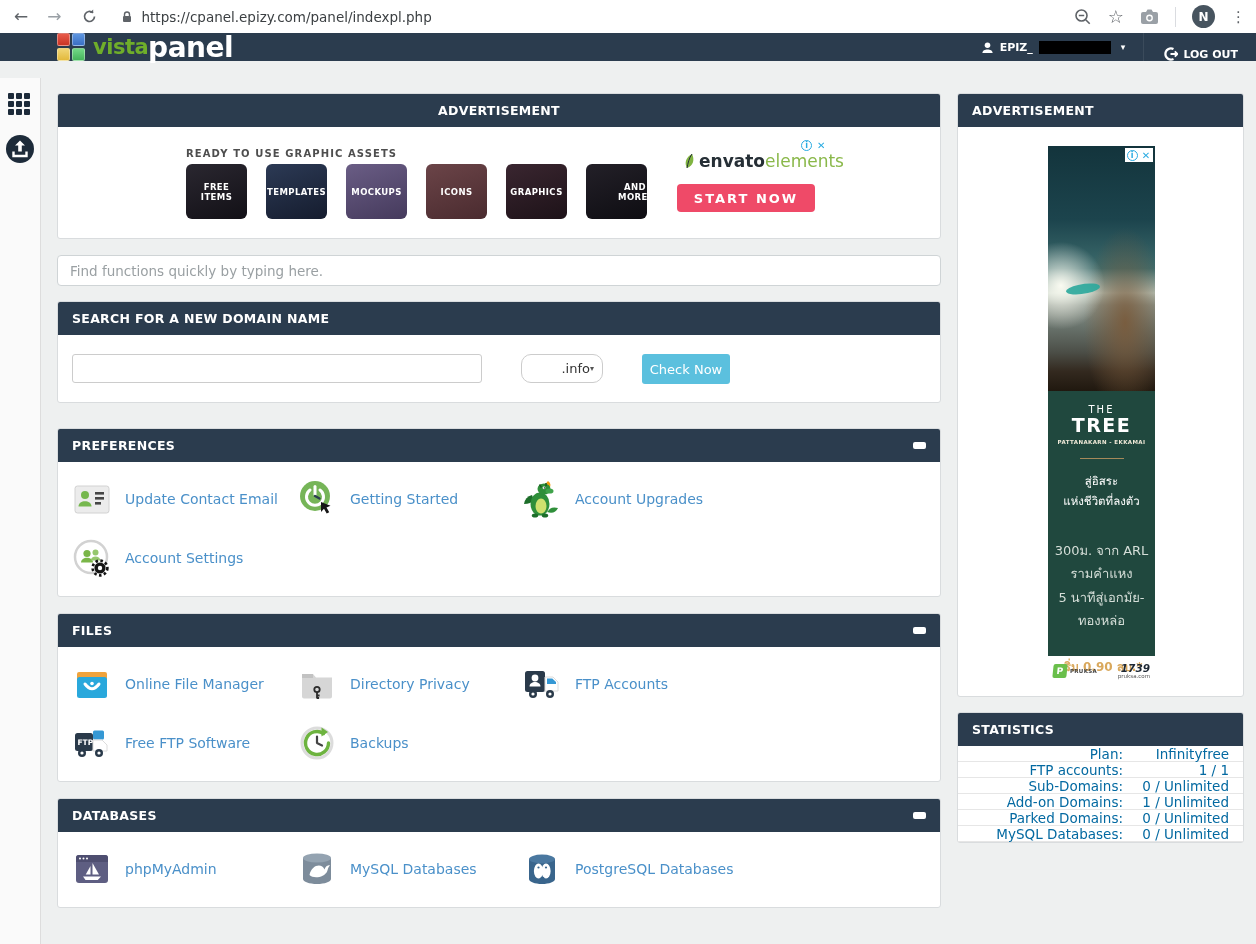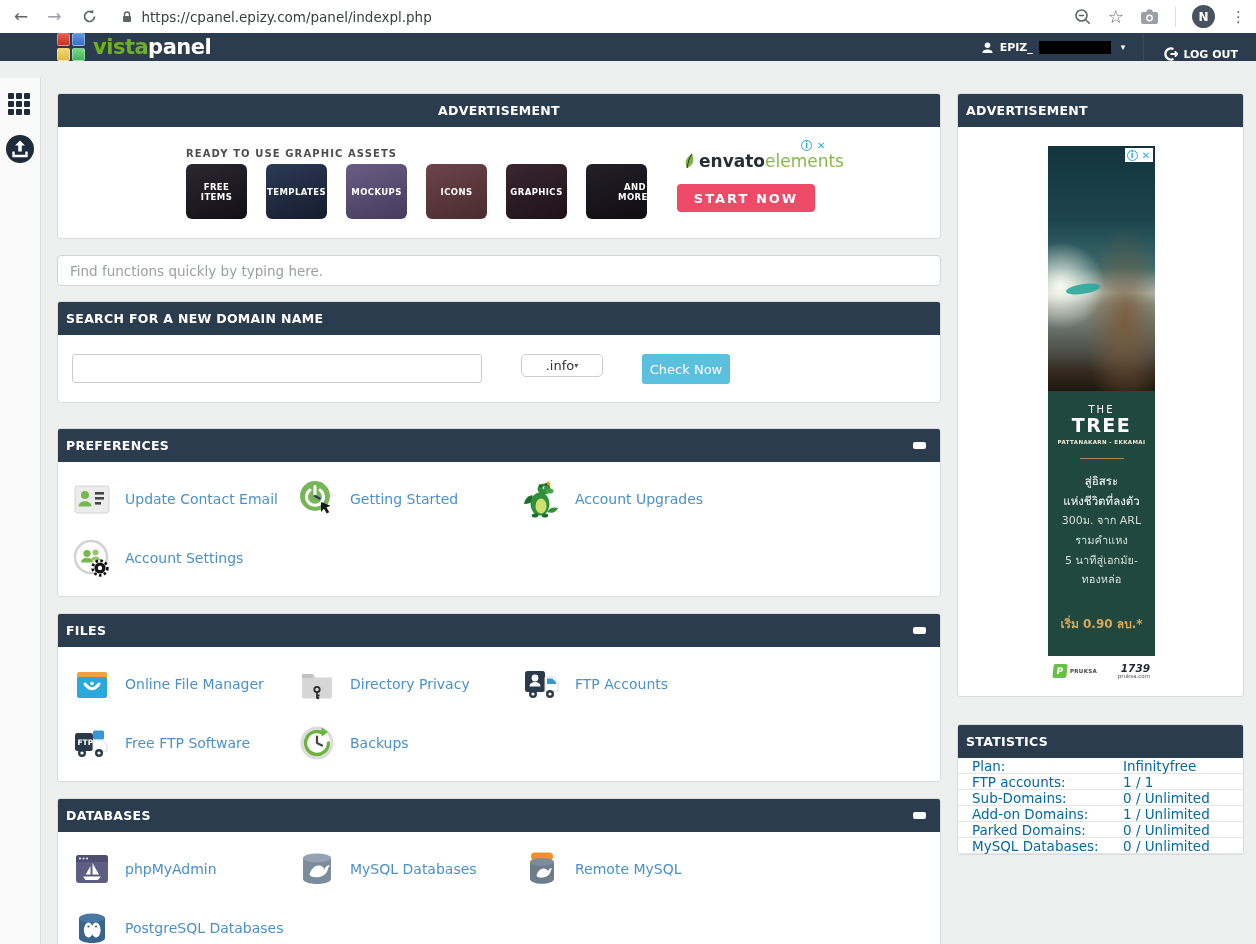--- a/index.html
+++ b/index.html
@@ -20,36 +20,36 @@
   
   .app-header { position:absolute; top:33px; left:0; width:1256px; height:28px; background:#2b3c4e; display:flex; align-items:center; }
   .logo { display:flex; align-items:center; margin-left:57px; }
   .logo-squares { display:grid; grid-template-columns:13px 13px; grid-template-rows:13px 13px; gap:2px; margin-right:8px; }
   .logo-squares span { border-radius:2px; border:1px solid rgba(255,255,255,.35); }
   .sq-red   { background:linear-gradient(180deg,#e85a4a,#c93425); }
   .sq-blue  { background:linear-gradient(180deg,#5e96e0,#3a6fc4); }
   .sq-yellow{ background:linear-gradient(180deg,#f0d575,#e3b93c); }
   .sq-green { background:linear-gradient(180deg,#72d887,#46b45c); }
   .brand-vista { color:#6fae2a; font-size:21px; font-weight:bold; letter-spacing:-.5px; }
-  .brand-panel { color:#fff; font-size:21px; font-weight:600; letter-spacing:-.5px; }
+  .brand-panel { color:#fff; font-size:28px; font-weight:600; letter-spacing:-.5px; }
   .header-right { margin-left:auto; display:flex; align-items:center; height:100%; }
   .user-menu { display:flex; align-items:center; gap:6px; padding:0 18px; height:100%; color:#fff; font-size:11px; font-weight:bold; cursor:pointer; }
   .redacted-box { display:inline-block; width:72px; height:13px; background:#000; }
   .caret { font-size:9px; color:#fff; margin-left:4px; }
   .logout-btn { display:flex; align-items:flex-end; gap:5px; padding:0 18px 0 20px; height:100%; color:#fff; font-size:11px; font-weight:bold; border-left:1px solid rgba(255,255,255,.08); cursor:pointer; }
 
   
   .left-rail { position:absolute; top:78px; left:0; bottom:0; width:41px; background:#fafafa; border-right:1px solid #ddd; }
   .grid-icon { position:absolute; top:15px; left:8px; display:grid; grid-template-columns:repeat(3,6px); grid-template-rows:repeat(3,6px); gap:2px; }
   .grid-icon span { background:#1d2b3a; border-radius:1px; }
   .rail-upload { position:absolute; top:56px; left:5px; width:30px; height:30px; }
 
   
   .card { background:#fff; border:1px solid #d9dcde; border-radius:3px; }
-  .card-header { background:#2b3c4e; color:#fff; font-size:12.5px; font-weight:bold; height:33px; display:flex; align-items:center; padding:0 8px; border-radius:2px 2px 0 0; letter-spacing:.3px; position:relative; }
+  .card-header { background:#2b3c4e; color:#fff; font-size:12.5px; font-weight:bold; height:33px; display:flex; align-items:center; padding:0 14px; border-radius:2px 2px 0 0; letter-spacing:.3px; position:relative; }
   .card-header.center { justify-content:center; }
   .minus-btn { position:absolute; right:14px; top:13px; width:13px; height:7px; background:#fff; border-radius:2px; cursor:pointer; }
 
   .main-col { position:absolute; left:57px; top:93px; width:884px; }
 
   
   .ad-body { position:relative; height:111px; }
   .ad-tagline { position:absolute; left:128px; top:21px; font-size:10px; font-weight:bold; color:#4e4e4e; letter-spacing:1.1px; }
   .tiles { position:absolute; left:128px; top:37px; display:flex; gap:19px; }
   .tile { width:61px; height:55px; border-radius:6px; color:#fff; display:flex; align-items:center; justify-content:center; font-size:8.5px; font-weight:bold; letter-spacing:.4px; text-align:center; padding:0 2px; cursor:pointer; }
@@ -68,21 +68,21 @@
   .start-now { position:absolute; left:619px; top:57px; width:138px; height:28px; background:#ef4a68; color:#fff; border:none; border-radius:4px; font-size:13px; font-weight:bold; letter-spacing:2px; font-family:inherit; cursor:pointer; }
 
   
   .quick-search { margin-top:16px; width:884px; height:31px; border:1px solid #cfd4d6; border-radius:4px; padding:0 12px; font-size:13.5px; color:#444; font-family:inherit; background:#fff; }
   .quick-search::placeholder { color:#9aa0a3; }
 
   
   .domain-card { margin-top:15px; }
   .domain-body { position:relative; height:67px; }
   .domain-input { position:absolute; left:14px; top:19px; width:410px; height:29px; border:1px solid #ccc; border-radius:3px; padding:0 10px; font-size:13px; font-family:inherit; }
-  .tld-select { position:absolute; left:463px; top:19px; width:82px; height:23px; border:1px solid #ccc; border-radius:5px; background:#fff; font-size:13px; color:#333; padding:0 8px; display:flex; align-items:center; justify-content:center; cursor:pointer; }
+  .tld-select { position:absolute; left:463px; top:19px; width:82px; height:29px; border:1px solid #ccc; border-radius:10px; background:#fff; font-size:13px; color:#333; padding:0 8px; display:flex; align-items:center; justify-content:flex-end; cursor:pointer; }
   .tld-caret { font-size:8px; color:#555; }
   .check-now { position:absolute; left:584px; top:19px; width:88px; height:30px; background:#5bc0de; color:#fff; border:none; border-radius:3px; font-size:13px; font-family:inherit; cursor:pointer; }
 
   
   .fn-card { margin-top:16px; }
   .fn-card.gap-lg { margin-top:25px; }
   .fn-body { padding:15px 14px 1px 14px; display:flex; flex-wrap:wrap; }
   .fn-item { width:225px; height:44px; display:flex; align-items:center; margin-bottom:15px; cursor:pointer; }
   .fn-icon { width:40px; height:40px; margin-right:13px; flex:none; }
   .fn-label { color:#4a90c9; font-size:14px; }
@@ -98,31 +98,31 @@
       linear-gradient(180deg,#13343c 0%,#1c444d 30%,#3d6b6c 50%,#b9c7bd 60%,#8b958c 65%,#68726b 74%,#4c4f48 84%,#33291f 92%,#20180f 100%); }
   .feather { position:absolute; left:18px; top:138px; width:34px; height:10px; background:#2aa79b; border-radius:50% 80% 50% 80%; transform:rotate(-12deg); opacity:.9; }
   .adchoices-corner { position:absolute; top:2px; right:2px; display:flex; }
   .adchoices-corner .box { width:14px; height:14px; background:#fff; display:flex; align-items:center; justify-content:center; }
   .creative-green { width:107px; height:265px; background:#20483e; color:#fff; text-align:center; padding-top:13px; }
   .t-the { font-size:10px; letter-spacing:2px; }
   .t-tree { font-size:19px; font-weight:bold; letter-spacing:1.5px; margin-top:-1px; }
   .t-loc { font-size:5.5px; font-weight:bold; color:#efe9d8; letter-spacing:.4px; margin-top:3px; }
   .gold-divider { width:44px; height:1px; background:#a5895a; margin:13px auto; }
   .t-thai { font-size:11.5px; line-height:1.7; }
-  .t-small { font-size:11px; line-height:1.8; color:#d5ded8; margin-top:0; }
+  .t-small { font-size:13px; line-height:1.8; color:#d5ded8; margin-top:28px; }
   .t-price { font-size:12px; font-weight:bold; color:#d9a85c; margin-top:24px; }
   .creative-footer { width:107px; height:30px; background:#fff; display:flex; align-items:center; justify-content:space-between; padding:0 5px; }
   .pruksa-left { display:flex; align-items:center; gap:3px; }
   .pruksa-logo { width:14px; height:14px; background:#6abf4b; border-radius:2px; color:#fff; font-size:9px; font-weight:bold; display:flex; align-items:center; justify-content:center; transform:skewX(-6deg); }
   .pruksa-name { font-size:5.5px; font-weight:bold; color:#444; letter-spacing:.3px; }
   .pruksa-right { text-align:right; line-height:1; }
   .pruksa-phone { font-size:10.5px; font-weight:bold; color:#1d2733; font-style:italic; }
   .pruksa-site { font-size:5.5px; color:#555; }
 
-  .stats-card { margin-top:27px; }
+  .stats-card { margin-top:15px;text-align:right; }
   .stat-row { display:flex; align-items:center; height:16px; padding:0 14px; border-bottom:1px solid #e6e6e6; font-size:13.5px; color:#0369a1; background:#fff; }
   .stat-label { width:151px; }
   .stat-value { flex:1; }
 </style>
 </head>
 <body>
 
 <div class="browser-bar">
   <span class="nav-glyph">←</span>
   <span class="nav-glyph dim">→</span>
@@ -401,29 +401,20 @@
         </svg>
         <span class="fn-label">phpMyAdmin</span>
       </div>
       <div class="fn-item">
         <svg class="fn-icon" viewBox="0 0 40 40">
           <path d="M6 9 v21 c0 2.8 6.3 5 14 5 s14 -2.2 14 -5 V9 z" fill="#7d8c9b"></path>
           <ellipse cx="20" cy="9" rx="14" ry="4.6" fill="#94a3b1"></ellipse>
           <path d="M12.5 26 C14.5 15.5 25 13.5 27.5 20.5 C28.5 16.5 31.5 16 33 16.2 C31.2 18 31 20 30.2 22.2 C27.5 28.5 16.5 30 12.5 26 z" fill="#fff"></path>
         </svg>
         <span class="fn-label">MySQL Databases</span>
-      </div>
-      <div class="fn-item">
-        <svg class="fn-icon" viewBox="0 0 40 40">
-          <rect x="9" y="3.5" width="22" height="8" rx="4" fill="#ef8e2a"></rect>
-          <path d="M8 13 v17 c0 2.6 5.4 4.8 12 4.8 s12 -2.2 12 -4.8 V13 z" fill="#6e7d8c"></path>
-          <ellipse cx="20" cy="13" rx="12" ry="4" fill="#7d8c9b"></ellipse>
-          <path d="M14.5 27 C16 19 24 17.5 26 22.5 C26.8 19.5 29 19.2 30.2 19.4 C28.8 20.8 28.7 22.3 28 24 C26 28.8 17.5 30 14.5 27 z" fill="#fff"></path>
-        </svg>
-        <span class="fn-label">Remote MySQL</span>
       </div>
       <div class="fn-item">
         <svg class="fn-icon" viewBox="0 0 40 40">
           <path d="M7 10 v20 c0 2.8 5.8 5 13 5 s13 -2.2 13 -5 V10 z" fill="#39658c"></path>
           <ellipse cx="20" cy="10" rx="13" ry="4.4" fill="#4a78a0"></ellipse>
           <ellipse cx="16.5" cy="22" rx="4.6" ry="7.5" fill="#fff"></ellipse>
           <ellipse cx="24" cy="22" rx="4.6" ry="7.5" fill="#fff"></ellipse>
           <circle cx="16.5" cy="18.5" r="1.1" fill="#39658c"></circle>
             <circle cx="24" cy="18.5" r="1.1" fill="#39658c"></circle>
           <path d="M19 28 q1.5 2 3 0" stroke="#39658c" stroke-width="1.2" fill="none"></path>

